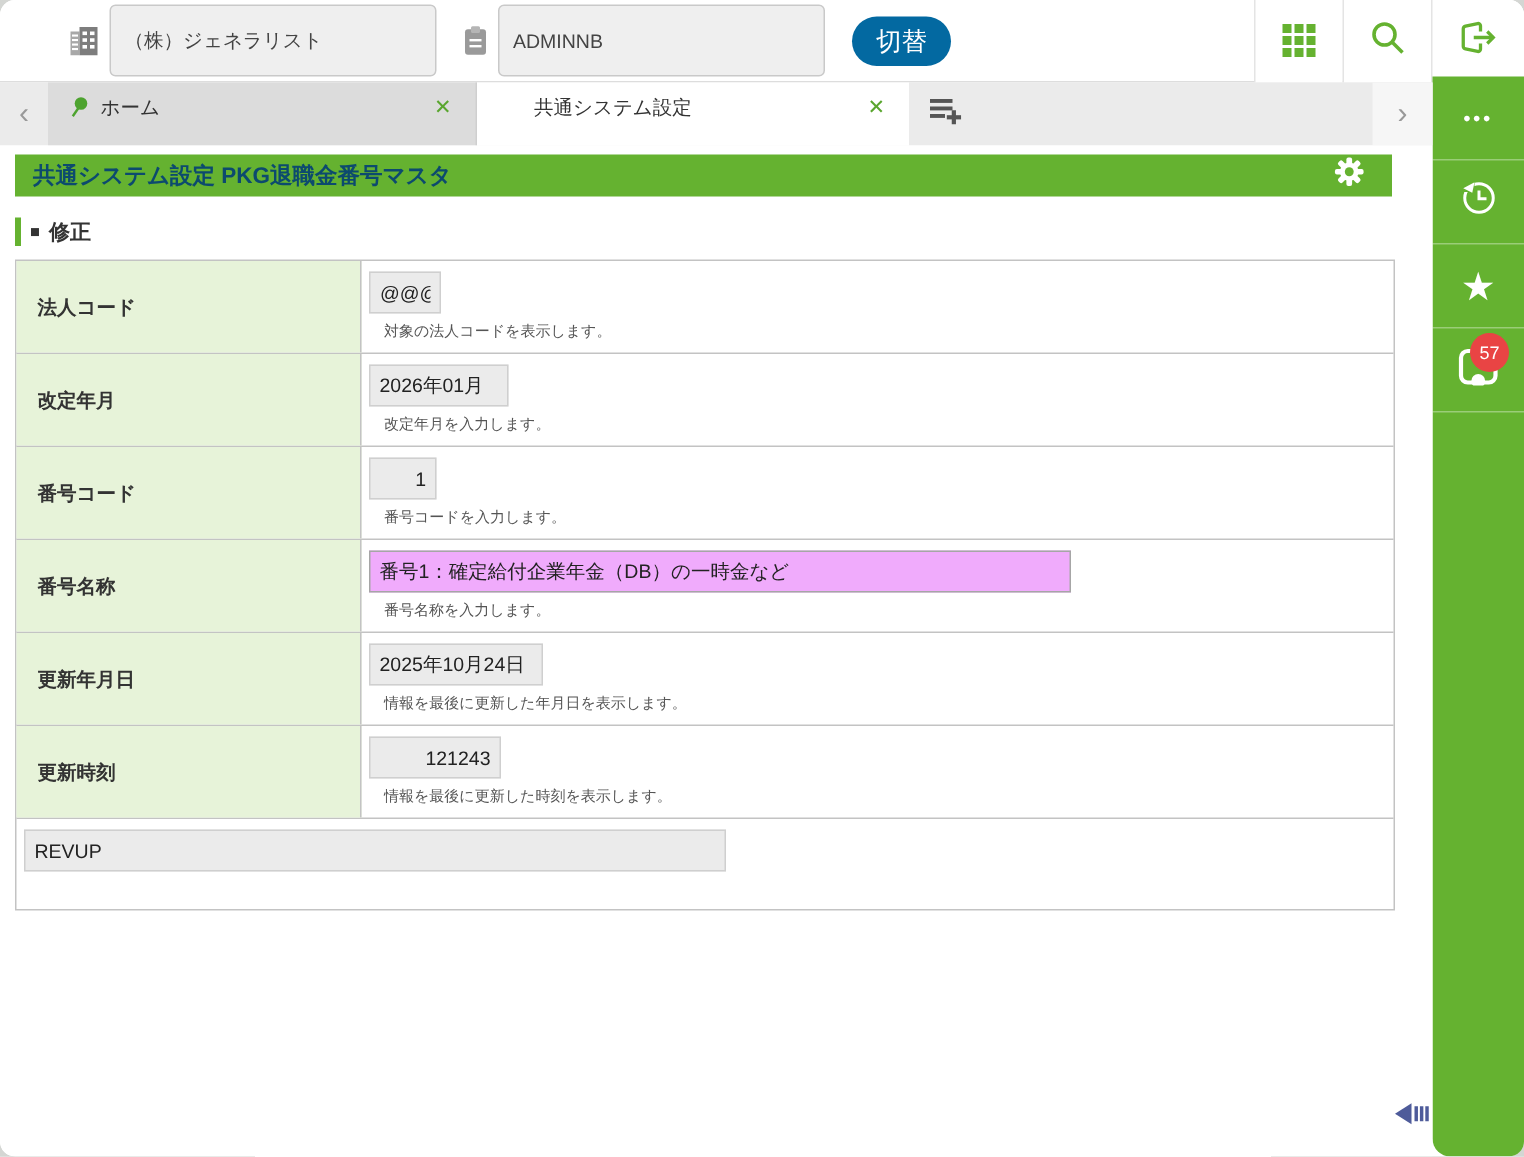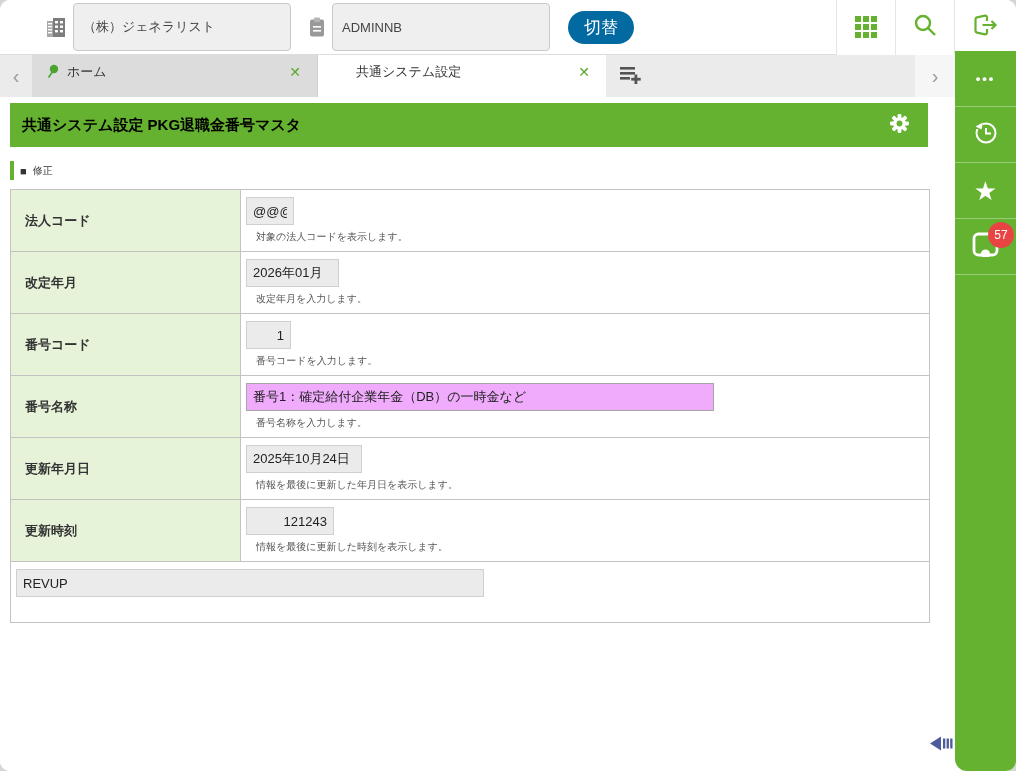--- a/index.html
+++ b/index.html
@@ -15,45 +15,45 @@
   .tb-act{width:58px;display:flex;align-items:center;justify-content:center;border-left:1px solid #e4e4e4;cursor:pointer;background:#fff;}
   .tb-act.last{width:61px;}
   .grid9{display:grid;grid-template-columns:repeat(3,6px);grid-gap:2px;}
   .grid9 span{width:6px;height:6px;background:#65b230;}
 
   
   .sidebar{position:absolute;top:51px;right:0;bottom:0;width:61px;background:#65b230;border-bottom-left-radius:12px;}
   .sb-item{position:relative;height:55px;display:flex;align-items:center;justify-content:center;color:#fff;cursor:pointer;border-bottom:1px solid rgba(255,255,255,0.35);}
   .sb-ellipsis{font-size:13px;letter-spacing:2px;font-weight:bold;}
   .sb-star{font-size:26px;line-height:1;}
-  .badge{position:absolute;top:3px;right:2px;min-width:26px;height:26px;border-radius:13px;background:#e94444;color:#fff;font-size:12px;display:flex;align-items:center;justify-content:center;box-sizing:border-box;padding:0 4px;}
+  .badge{position:absolute;top:3px;right:10px;min-width:26px;height:26px;border-radius:13px;background:#e94444;color:#fff;font-size:12px;display:flex;align-items:center;justify-content:center;box-sizing:border-box;padding:0 4px;}
 
   
   .tabbar{position:absolute;top:55px;left:0;right:61px;height:42px;background:#ebebeb;display:flex;align-items:stretch;}
   .tab-chev{width:32px;display:flex;align-items:center;justify-content:center;color:#999;font-size:20px;cursor:pointer;}
   .tab{display:flex;align-items:center;padding:0 10px 9px 14px;font-size:13px;color:#333;cursor:pointer;box-sizing:border-box;}
   .tab .tlabel{flex:1;}
   .tab-home{width:286px;background:#dcdcdc;border-right:1px solid #cfcfcf;}
   .tab-active{width:288px;background:#fff;padding-left:38px;}
   .tab-x{color:#5aa62f;font-weight:bold;font-size:14px;padding:4px 6px;cursor:pointer;}
   .addtab{display:flex;align-items:center;justify-content:center;width:48px;cursor:pointer;}
   .tab-spacer{flex:1;}
   .tab-end{width:40px;background:#f6f6f6;display:flex;align-items:center;justify-content:center;}
   .pin{margin-right:8px;display:flex;}
 
   
   .content{position:absolute;top:97px;left:0;right:61px;bottom:0;background:#fff;}
-  .titlebar{margin:6px 27px 0 10px;height:44px;background:#65b230;display:flex;align-items:center;color:#000000;}
+  .titlebar{margin:6px 27px 0 10px;height:28px;background:#65b230;display:flex;align-items:center;color:#0c4a6e;}
   .titlebar .ttl{font-size:15px;font-weight:bold;padding-left:12px;flex:1;}
   .gear-wrap{padding:0 18px;display:flex;align-items:center;cursor:pointer;}
 
   .section{margin:14px 27px 0 10px;display:flex;align-items:center;}
   .sec-bar{width:4px;height:19px;background:#65b230;margin-right:6px;}
   .sec-marker{font-size:11px;color:#333;margin-right:6px;}
-  .sec-title{font-size:10px;font-weight:normal;color:#333;}
+  .sec-title{font-size:14px;font-weight:bold;color:#333;}
 
   .ftable{margin:9px 25px 0 10px;border:1px solid #c3c3c3;}
   .frow{display:flex;border-top:1px solid #c3c3c3;min-height:60px;}
   .frow:first-child{border-top:none;}
   .flabel{width:230px;background:#e7f3d9;border-right:1px solid #c3c3c3;display:flex;align-items:center;padding-left:14px;box-sizing:border-box;font-size:13px;font-weight:bold;color:#333;}
   .fval{flex:1;padding:7px 8px 7px 5px;}
   .fin{display:block;height:28px;border:1px solid #cfcfcf;background:#ebebeb;font-size:13px;color:#222;padding:0 6px;box-sizing:border-box;font-family:inherit;}
   .fin.edit{background:#f0abfc;border:1px solid #a6a6a6;}
   .in-xs{width:48px;}
   .in-n{width:45px;text-align:right;}

